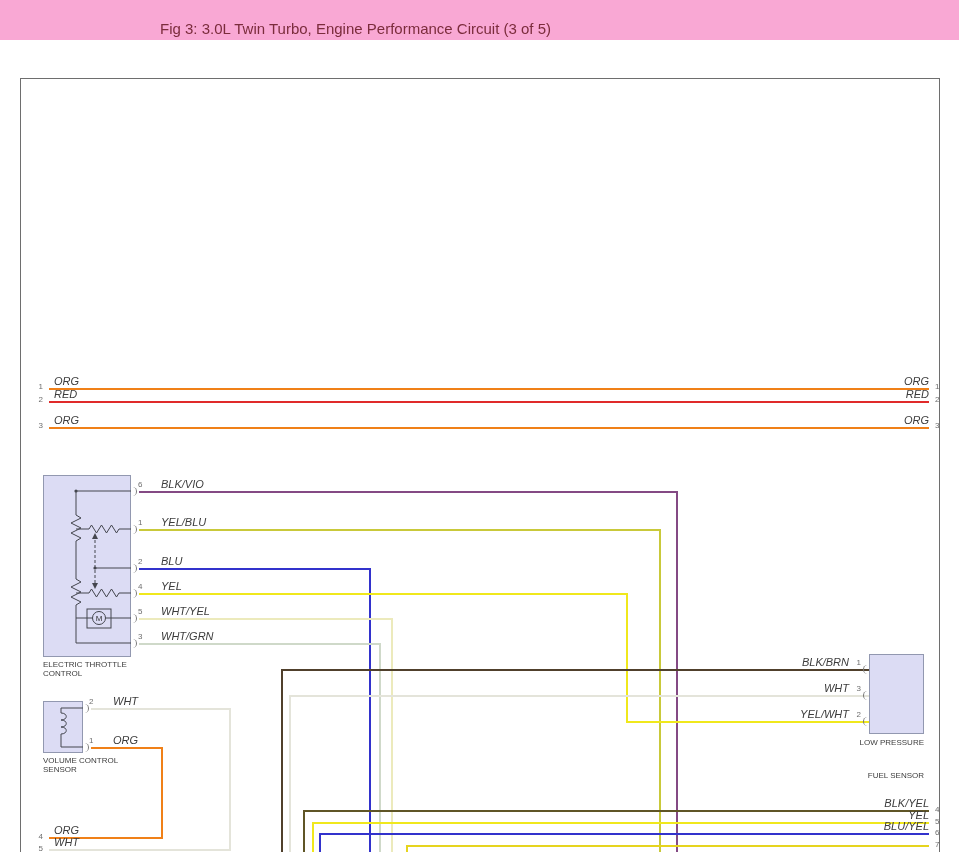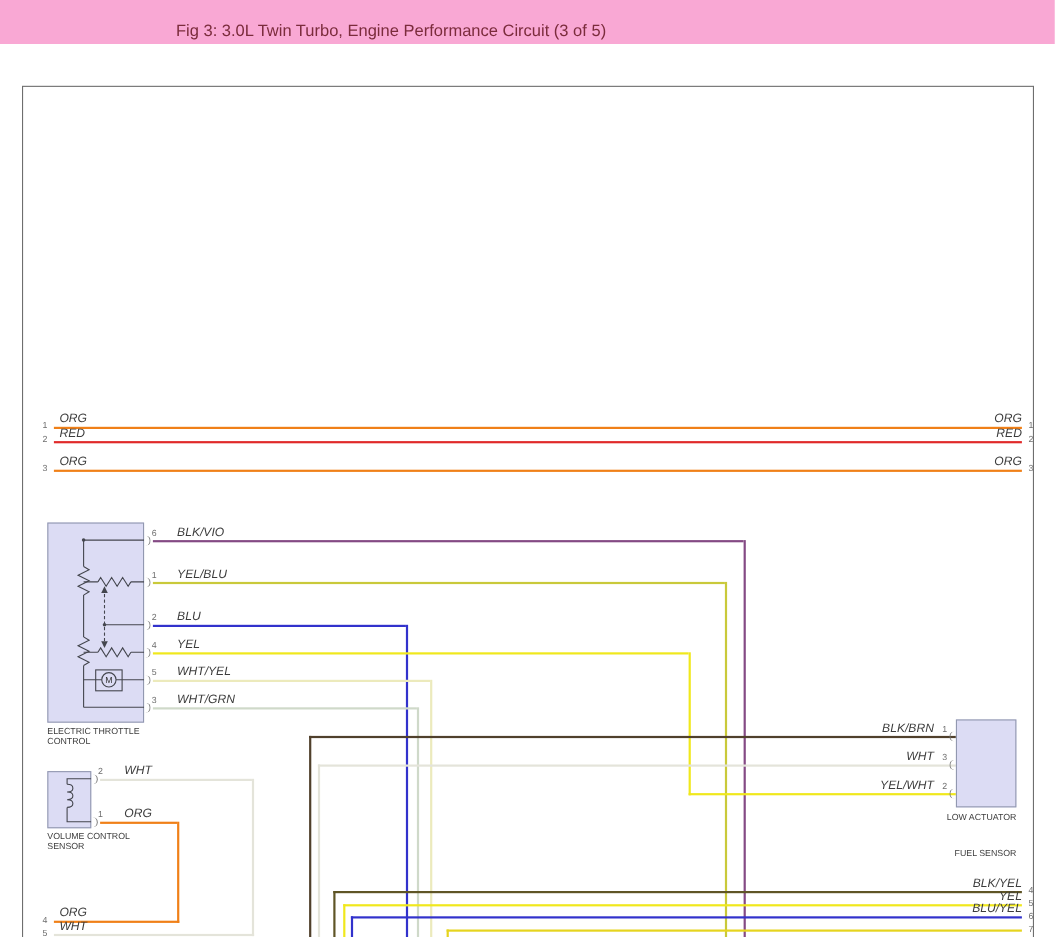--- a/index.html
+++ b/index.html
@@ -153,21 +153,21 @@
     <div class="comp" style="left:848px;top:575px;width:55px;height:80px"></div>
     <div class="arc-l" style="left:842px;top:586px"></div>
     <div class="arc-l" style="left:842px;top:612px"></div>
     <div class="arc-l" style="left:842px;top:638px"></div>
     <div class="pin right" style="left:830px;top:579px;width:10px">1</div>
     <div class="pin right" style="left:830px;top:605px;width:10px">3</div>
     <div class="pin right" style="left:830px;top:631px;width:10px">2</div>
     <div class="lbl right" style="left:766px;top:579px;width:62px">BLK/BRN</div>
     <div class="lbl right" style="left:766px;top:605px;width:62px">WHT</div>
     <div class="lbl right" style="left:766px;top:631px;width:62px">YEL/WHT</div>
-    <div class="name right" style="left:790px;top:659px;width:113px">LOW ACTUATOR</div>
+    <div class="name right" style="left:790px;top:659px;width:113px">LOW PRESSURE</div>
     <div class="name right" style="left:790px;top:692px;width:113px">FUEL SENSOR</div>
 
     <div class="pin right" style="left:8px;top:753px;width:14px">4</div>
     <div class="lbl" style="left:33px;top:747px">ORG</div>
     <div class="pin right" style="left:8px;top:765px;width:14px">5</div>
     <div class="lbl" style="left:33px;top:759px">WHT</div>
 
     <div class="lbl right" style="left:806px;top:720px;width:102px">BLK/YEL</div>
     <div class="pin" style="left:914px;top:726px">4</div>
     <div class="lbl right" style="left:806px;top:732px;width:102px">YEL</div>

